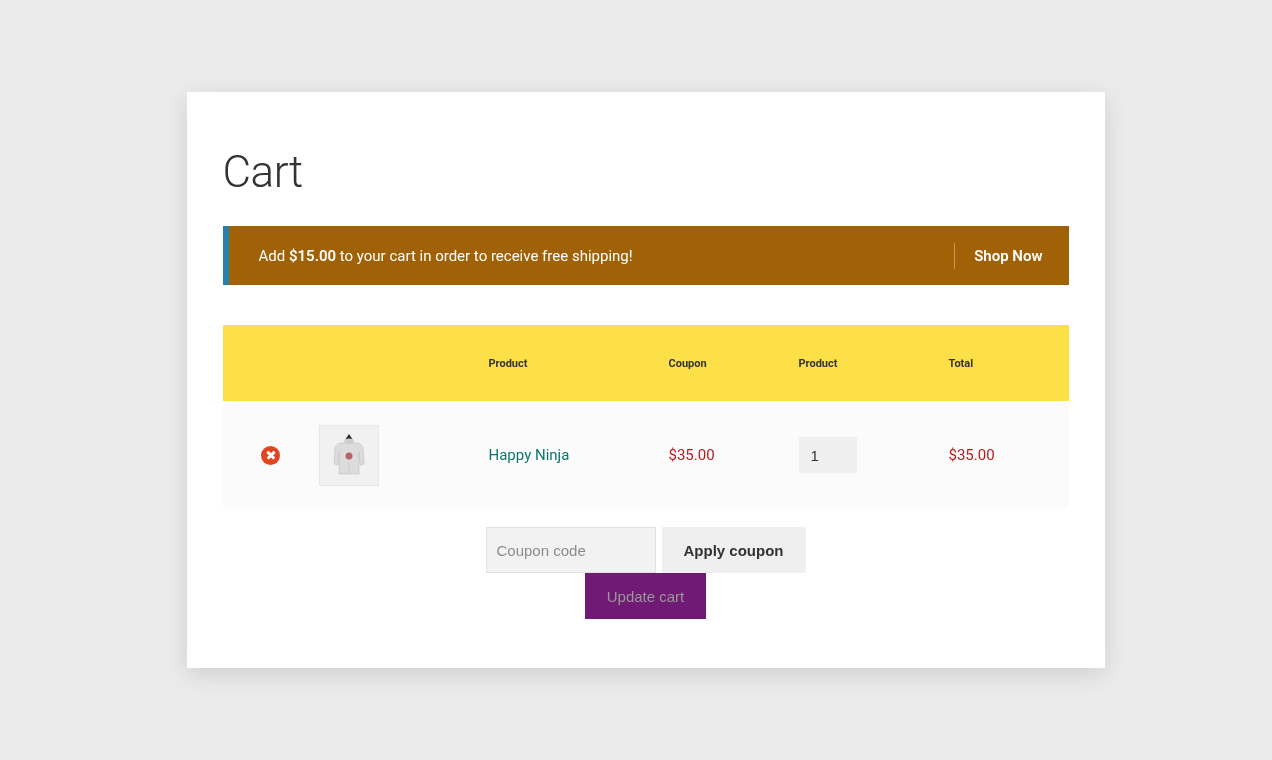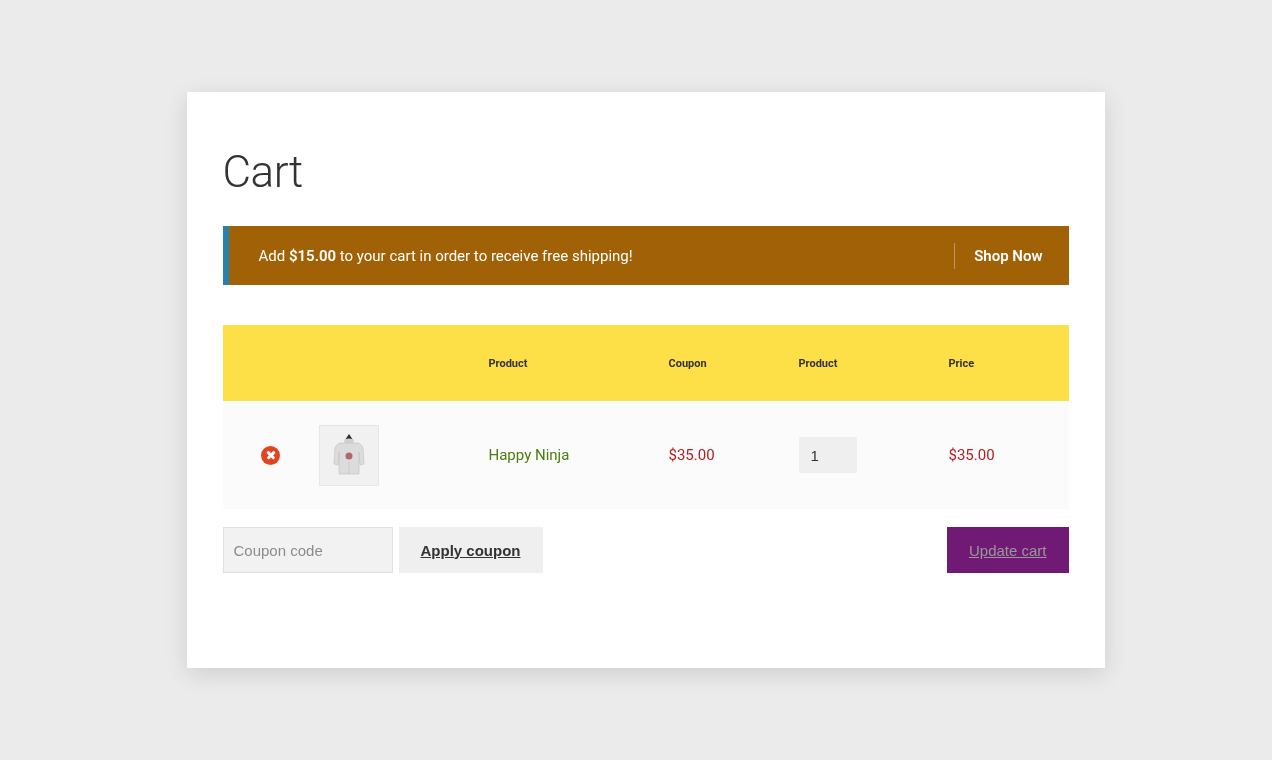--- a/index.html
+++ b/index.html
@@ -126,40 +126,42 @@
       width: 60px;
       height: 61px;
       background: #f1f1f1;
       border: 1px solid #e7e7e7;
       display: flex;
       align-items: center;
       justify-content: center;
       cursor: pointer;
     }
     .product-name {
-      color: #4d7c0f;
+      color: #0f766e;
       font-size: 15px;
       cursor: pointer;
     }
     .price-cell, .total-cell {
       color: #b91c1c;
     }
     .qty-input {
       width: 58px;
       height: 36px;
       background: #efefef;
       border: none;
       padding: 0 12px;
       font-size: 15px;
       color: #333333;
     }
     .actions-row {
       display: flex;
       justify-content: space-between;
+      align-items: center;
       margin-top: 18px;
+      flex-direction: column;
     }
     .coupon-group {
       display: flex;
       gap: 6px;
     }
     .coupon-input {
       width: 170px;
       height: 46px;
       background: #f2f2f2;
       border: 1px solid #e1e1e1;
@@ -170,21 +172,20 @@
     .coupon-input::placeholder {
       color: #8c8c8c;
     }
     .btn {
       height: 46px;
       padding: 0 22px;
       border: none;
       font-size: 15px;
       font-weight: 600;
       cursor: pointer;
-      text-decoration: underline;
     }
     .btn-apply {
       background: #efefef;
       color: #333333;
     }
     .btn-update {
       background: #701a75;
       color: #999999;
       font-weight: 500;
     }
@@ -202,21 +203,21 @@
     <div class="banner-action">Shop Now</div>
   </div>
 
   <div class="cart-table">
     <div class="cart-header">
       <div></div>
       <div></div>
       <div>Product</div>
       <div>Coupon</div>
       <div>Product</div>
-      <div>Price</div>
+      <div>Total</div>
     </div>
     <div class="cart-row">
       <div class="remove-cell">
         <div class="remove-btn"></div>
       </div>
       <div class="thumb-cell">
         <div class="thumb">
           <svg width="44" height="50" viewBox="0 0 44 50">
             <path d="M22 4 L18 10 L26 10 Z" fill="#2a2a2a"></path>
             <ellipse cx="22" cy="11" rx="5" ry="2.5" fill="#d0d0d0"></ellipse>

